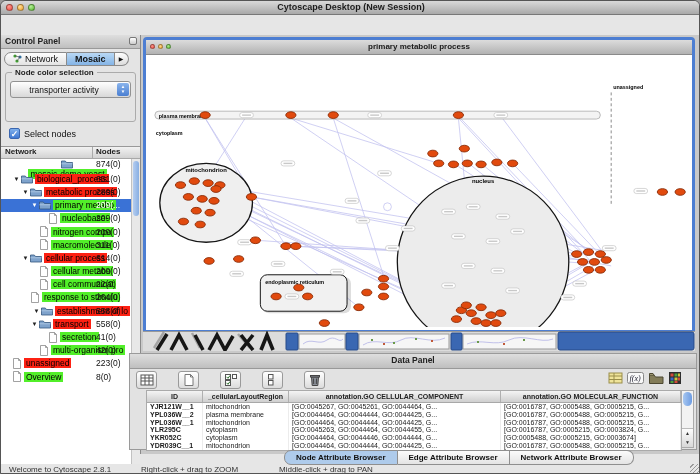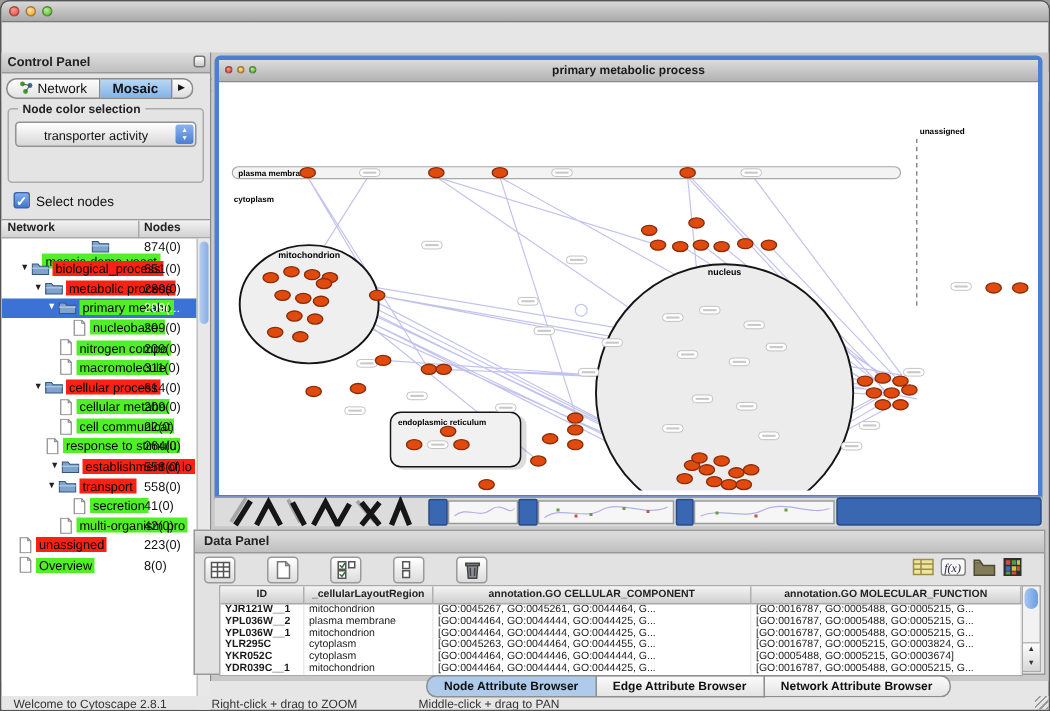--- a/index.html
+++ b/index.html
@@ -94,21 +94,21 @@
   .nf-title .title{position:absolute;left:0;right:0;top:2px;text-align:center;font-size:8px;
     font-weight:bold;color:#1a1a1a;}
   .nf-lights{position:absolute;left:4px;top:4px;display:flex;gap:3px;}
   .nf-canvas{position:relative;width:546px;height:272px;background:#fff;}
   
   .frames-strip{position:absolute;left:2px;top:296px;width:552px;height:20px;}
   
   .data-panel{position:absolute;left:128px;top:352px;width:568px;height:97px;
     background:#e2e2e2;border:1px solid #9a9a9a;box-sizing:border-box;z-index:5;}
   .dp-title{height:13px;background:linear-gradient(#dedede,#bfbfbf);border-bottom:1px solid #999;
-    font-size:8.5px;font-weight:bold;color:#222;padding:1px 6px 0;}
+    font-size:8.5px;font-weight:bold;color:#222;padding:1px 6px 0;text-align:center;}
   .dp-toolbar{height:20px;display:flex;align-items:center;padding:1px 6px 0;gap:21px;}
   .dp-btn{width:19px;height:16px;border:1px solid #9a9a9a;border-radius:3px;
     background:linear-gradient(#ffffff,#dcdcdc);display:flex;align-items:center;justify-content:center;}
   .dp-right{margin-left:auto;display:flex;gap:4px;align-items:center;margin-right:8px;}
   .dp-table{position:absolute;left:16px;top:36px;width:536px;background:#fff;
     border:1px solid #aaa;box-sizing:border-box;}
   .dt-header{display:grid;grid-template-columns:56px 86px 212px 1fr;height:11px;
     background:linear-gradient(#f4f4f4,#cfcfcf);border-bottom:1px solid #a8a8a8;
     font-size:7px;font-weight:bold;color:#222;text-align:center;line-height:11px;}
   .dt-header div{border-right:1px solid #b0b0b0;overflow:hidden;white-space:nowrap;}
@@ -140,20 +140,21 @@
 <body>
 
 <div class="app">
 
   <div class="titlebar">
     <div class="lights">
       <div class="light l-red"></div>
       <div class="light l-yellow"></div>
       <div class="light l-green"></div>
     </div>
+    <div class="title">Cytoscape Desktop (New Session)</div>
   </div>
 
   <div class="toolbar">
     <div class="tb-btn">
         <svg width="16" height="16">
           <path d="M2 5 h4 l1.5 2 H14 v6 H2 Z" fill="#837c58" stroke="#4d4832"></path>
           <path d="M2 5 V3.5 h3.5 l1 1.5" fill="#9b9470" stroke="#4d4832"></path>
         </svg>
       </div>
     <div class="tb-btn">

